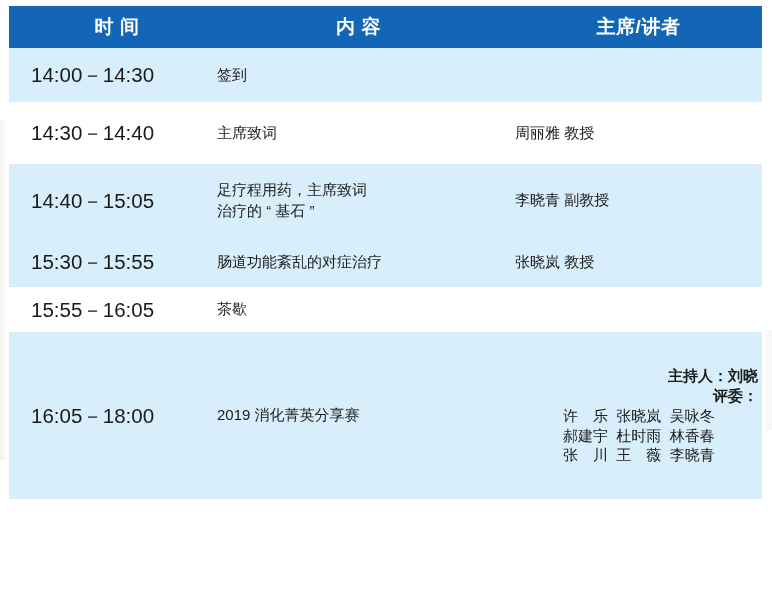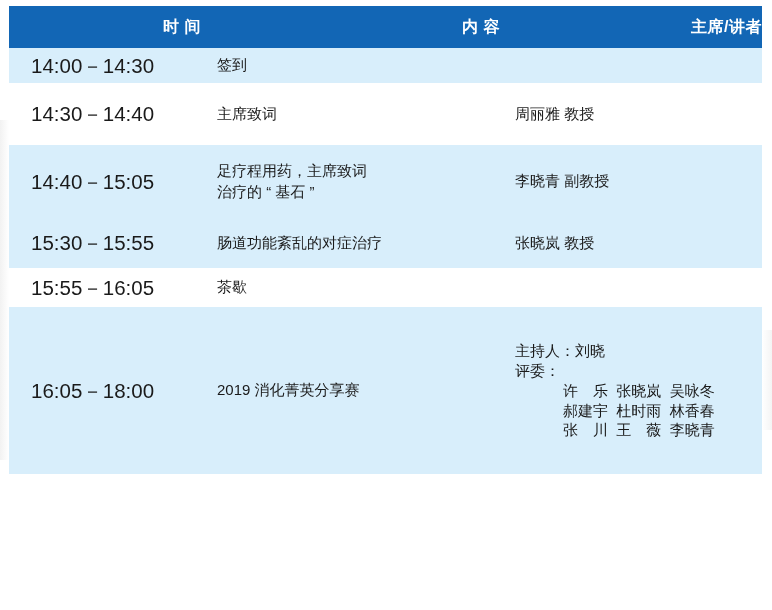--- a/index.html
+++ b/index.html
@@ -46,23 +46,23 @@
     table-layout: fixed;
   }
 
   table.agenda col.c-time    { width: 192px; }
   table.agenda col.c-content { width: 299px; }
   table.agenda col.c-speaker { width: 262px; }
 
   thead th {
     background: #1266b5;
     color: #ffffff;
-    font-size: 16px;
+    font-size: 19px;
     font-weight: bold;
-    text-align: right;
+    text-align: center;
     height: 42px;
     padding: 0 0 0 24px;
     vertical-align: middle;
     letter-spacing: 0.5px;
     box-sizing: border-box;
   }
   thead th.th-content { padding-left: 16px; margin-top: 12px; }
   thead th.th-speaker { padding-left: 15px; }
 
   tbody td {
@@ -87,38 +87,39 @@
     padding-right: 6px;
   }
   td.speaker {
     padding-left: 15px;
     padding-right: 4px;
   }
 
   .line { display: block; white-space: pre; }
 
   .jury-head {
-    font-weight: normal;
+    font-weight: bold;
     display: block;
     white-space: pre;
     line-height: 1.32;
+    text-align: right;
   }
   .jury-row {
     display: block;
     white-space: pre;
     line-height: 1.30;
     margin-left: 48px;
   }
 
-  tr.r-signin td      { height: 35px; }
+  tr.r-signin td      { height: 54px; }
   tr.r-opening td     { height: 62px; }
   tr.r-constip td     { height: 73px; }
   tr.r-gerd td        { height: 73px; }
   tr.r-bowel td       { height: 50px; }
-  tr.r-tea td         { height: 39px; }
+  tr.r-tea td         { height: 45px; }
   tr.r-contest td     { height: 167px; }
   tr.r-closing td     { height: 53px; }
 </style>
 </head>
 <body>
 
 <div class="page">
 
   <div class="edge-shade-left"></div>
   <div class="edge-shade-right"></div>

